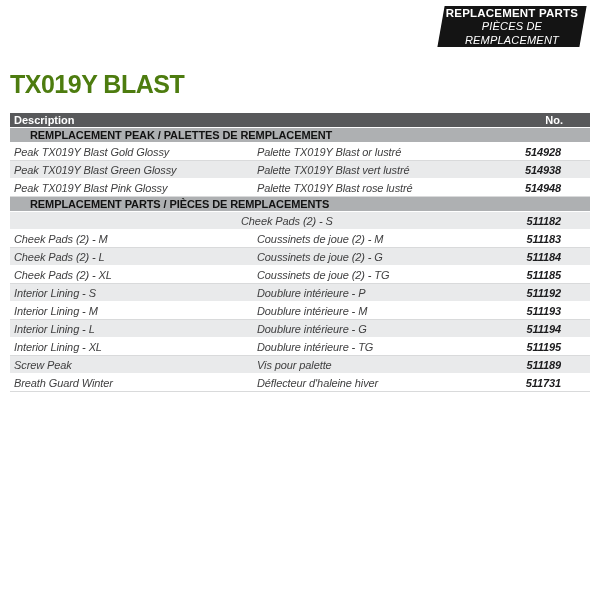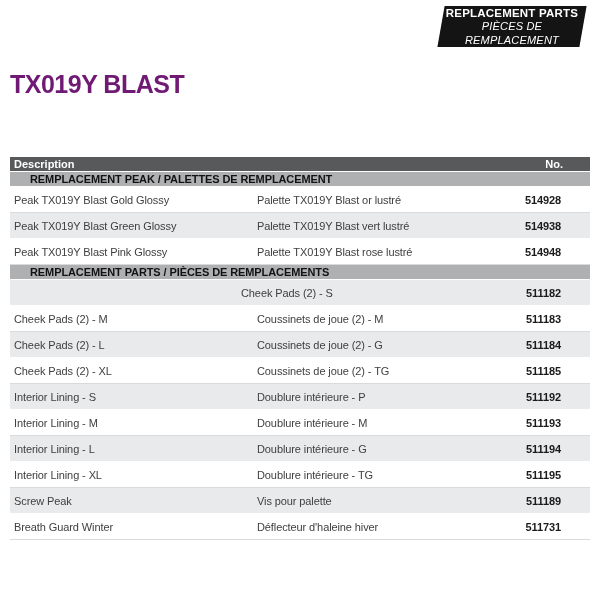--- a/index.html
+++ b/index.html
@@ -16,44 +16,45 @@
     display:flex; align-items:center; justify-content:center;
   }
   .badge-inner {
     transform:skewX(10deg); text-align:center; color:#ffffff; line-height:1.25;
   }
   .badge-line1 { font-size:11.5px; font-weight:bold; letter-spacing:0.2px; }
   .badge-line2 { font-size:11px; font-style:italic; letter-spacing:0.2px; }
 
   .page-title {
     position:absolute; left:10px; top:70px;
-    font-size:25px; font-weight:bold; color:#701a75; letter-spacing:-0.5px;
+    font-size:25px; font-weight:bold; color:#4d7c0f; letter-spacing:-0.5px;
   }
 
   .parts-table {
-    position:absolute; left:10px; top:113px; width:580px; font-size:11px;margin-top:44px;
+    position:absolute; left:10px; top:113px; width:580px; font-size:11px;
   }
   .thead {
     display:flex; align-items:center; height:15px; box-sizing:border-box;
     background:var(--header-bg,#58595B); color:#ffffff; font-weight:bold;
     border-bottom:1px solid #ffffff;
   }
   .th-desc { flex:1; padding-left:4px; }
   .th-no   { width:106px; box-sizing:border-box; text-align:right; padding-right:27px; }
 
   .section-header {
     display:flex; align-items:center; height:15px; box-sizing:border-box;
     background:var(--section-bg,#AEB0B2); color:#121212; font-weight:bold;
     padding-left:20px; border-bottom:1px solid #ffffff; letter-spacing:-0.1px;
   }
 
   .row {
-    display:flex; align-items:center; height:26px; box-sizing:border-box;
+    display:flex; align-items:center; height:18px; box-sizing:border-box;
     color:#404041; background:#ffffff; border-bottom:1px solid #d9dadb;
     letter-spacing:-0.1px;
+    font-style:italic;
   }
   .row.gray { background:var(--row-alt-bg,#E9EAEB); border-bottom-color:#ffffff;justify-content:flex-end; }
   .cell-en { width:243px; flex:none; padding-left:4px; white-space:nowrap; overflow:hidden; }
   .cell-fr { flex:1; white-space:nowrap; overflow:hidden; }
   .cell-no {
     width:106px; flex:none; box-sizing:border-box; text-align:right;
     padding-right:29px; font-weight:bold; color:#1b1b1d;
   }
 </style>
 </head>

